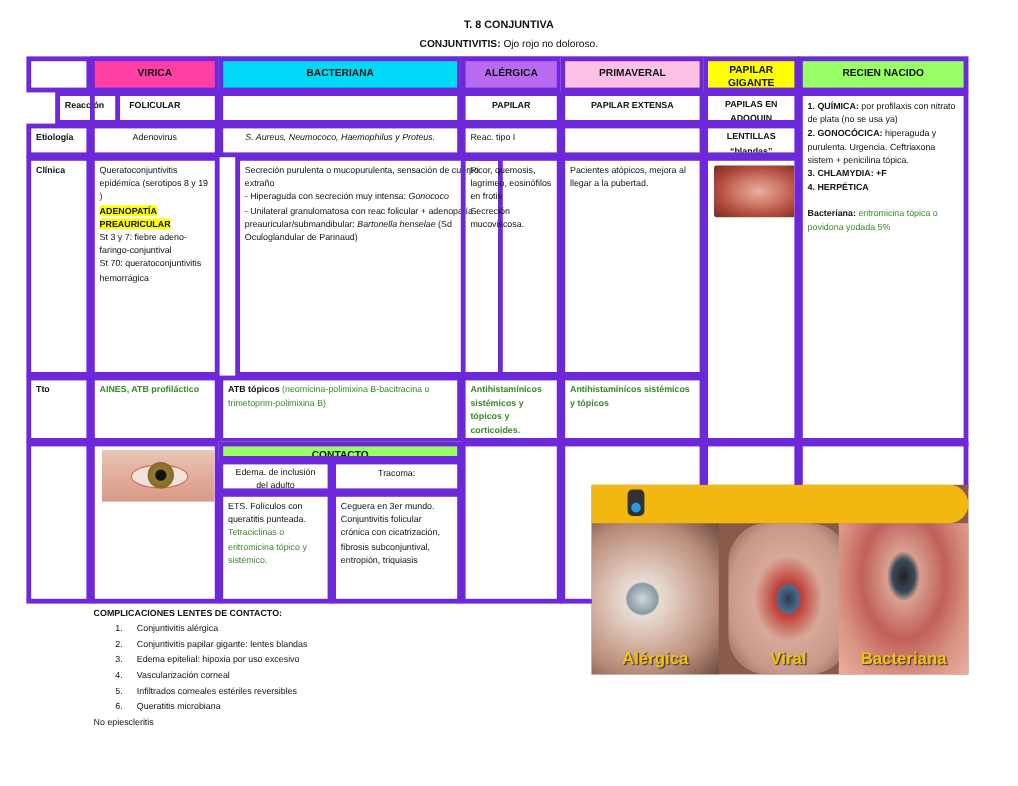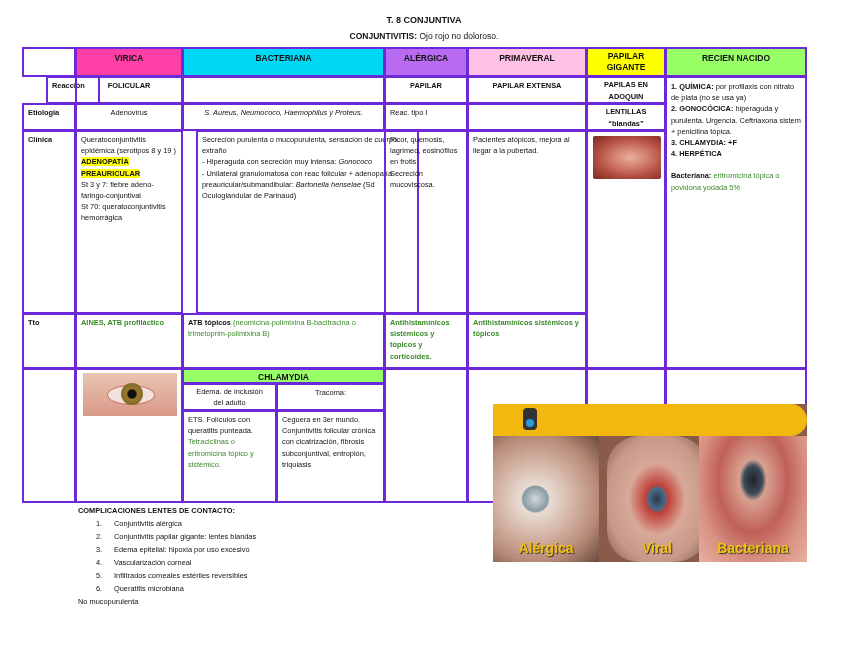--- a/index.html
+++ b/index.html
@@ -1,20 +1,20 @@
 <!DOCTYPE html>
 <html><head>
 <meta charset="utf-8">
 <style>
   * { box-sizing: border-box; margin: 0; padding: 0; }
   body { width: 848px; height: 655px; background: #ffffff; font-family: "Liberation Sans", sans-serif; color: #111; position: relative; overflow: hidden; }
   .title { position: absolute; top: 15px; left: 0; width: 848px; text-align: center; font-size: 9px; font-weight: bold; }
   .subtitle { position: absolute; top: 31px; left: 0; width: 848px; text-align: center; font-size: 8.5px; }
   .subtitle b { font-weight: bold; }
-  .cell { position: absolute; border: 2px solid #6d28d9; font-size: 7.4px; line-height: 11.2px; padding: 2px 4px; overflow: hidden; }
+  .cell { position: absolute; border: 4px solid #6d28d9; font-size: 7.4px; line-height: 11.2px; padding: 2px 4px; overflow: hidden; }
   .hdr { font-weight: bold; text-align: center; font-size: 8.5px; line-height: 12px; padding-top: 3px; }
   .center { text-align: center; }
   .bold { font-weight: bold; }
   .green { color: #3a8a2a; }
   .hl { background: #ffff00; font-weight: bold; }
   .it { font-style: italic; }
   .line { display: block; }
   .comp { position: absolute; left: 78px; top: 504px; font-size: 7.4px; line-height: 13px; }
   .comp ol { list-style: none; }
   .comp li { padding-left: 18px; }
@@ -93,21 +93,21 @@
 <div class="cell bold green" style="left:384px;top:313px;width:84px;height:56px;">Antihistamínicos sistémicos y tópicos y corticoides.</div>
 <div class="cell bold green" style="left:467px;top:313px;width:120px;height:56px;">Antihistamínicos sistémicos y tópicos</div>
 
 <div class="cell" style="left:22px;top:368px;width:54px;height:135px;"></div>
 <div class="cell" style="left:75px;top:368px;width:108px;height:135px;padding:3px 6px;">
   <div style="width:94px;height:43px;position:relative;background:linear-gradient(180deg,#e9c6b4 0%,#e3b2a0 40%,#d89a88 100%);">
     <div style="position:absolute;left:24px;top:12px;width:48px;height:20px;border-radius:50%;background:#f3e2dc;border:1px solid #c97060;"></div>
     <div style="position:absolute;left:38px;top:10px;width:22px;height:22px;border-radius:50%;background:radial-gradient(circle,#111 0%,#111 25%,#9a7a2a 35%,#6a5a2a 100%);"></div>
   </div>
 </div>
-<div class="cell hdr" style="left:182px;top:368px;width:203px;height:16px;background:#99ff66;padding-top:1px;">CHLAMYDIA</div>
+<div class="cell hdr" style="left:182px;top:368px;width:203px;height:16px;background:#99ff66;padding-top:1px;">CONTACTO</div>
 <div class="cell center" style="left:182px;top:383px;width:95px;height:28px;padding:1px 10px;">Edema. de inclusión del adulto</div>
 <div class="cell center" style="left:276px;top:383px;width:109px;height:28px;">Tracoma:</div>
 <div class="cell" style="left:182px;top:410px;width:95px;height:93px;">
   <span class="line">ETS. Folículos con queratitis punteada.</span>
   <span class="line green">Tetraciclinas o eritromicina tópico y sistémico.</span>
 </div>
 <div class="cell" style="left:276px;top:410px;width:109px;height:93px;">Ceguera en 3er mundo. Conjuntivitis folicular crónica con cicatrización, fibrosis subconjuntival, entropión, triquiasis</div>
 <div class="cell" style="left:384px;top:368px;width:84px;height:135px;"></div>
 <div class="cell" style="left:467px;top:368px;width:120px;height:135px;"></div>
 <div class="cell" style="left:586px;top:368px;width:80px;height:40px;border-bottom:none;"></div>
@@ -116,21 +116,21 @@
 <div class="comp">
   <div class="bold">COMPLICACIONES LENTES DE CONTACTO:</div>
   <ol>
     <li><span class="num">1.</span><span>Conjuntivitis alérgica</span></li>
     <li><span class="num">2.</span><span>Conjuntivitis papilar gigante: lentes blandas</span></li>
     <li><span class="num">3.</span><span>Edema epitelial: hipoxia por uso excesivo</span></li>
     <li><span class="num">4.</span><span>Vascularización corneal</span></li>
     <li><span class="num">5.</span><span>Infiltrados corneales estériles reversibles</span></li>
     <li><span class="num">6.</span><span>Queratitis microbiana</span></li>
   </ol>
-  <div>No mucopurulenta</div>
+  <div>No epiescleritis</div>
 </div>
 
 <div class="banner">
   <div class="eye" style="left:0;width:106px;background:radial-gradient(ellipse at 40% 50%, #d0d8dc 0%, #8a9aa2 14%, #e8dcd4 16%, #d6b8a8 40%, #b88a78 70%, #6a4a3e 100%);">
     <div class="eye-label">Alérgica</div>
   </div>
   <div class="eye" style="left:114px;width:100px;background:radial-gradient(ellipse at 50% 50%, #2a3a4a 0%, #4a6a8a 12%, #c04038 16%, #d8a898 40%, #c89888 70%, #7a5a4e 100%);border-radius:32px;">
     <div class="eye-label">Viral</div>
   </div>
   <div class="eye" style="left:206px;width:108px;background:radial-gradient(ellipse at 50% 35%, #222 0%, #3a4a5a 12%, #d8a090 18%, #c06058 45%, #d89080 70%, #e8b0a0 100%);">

